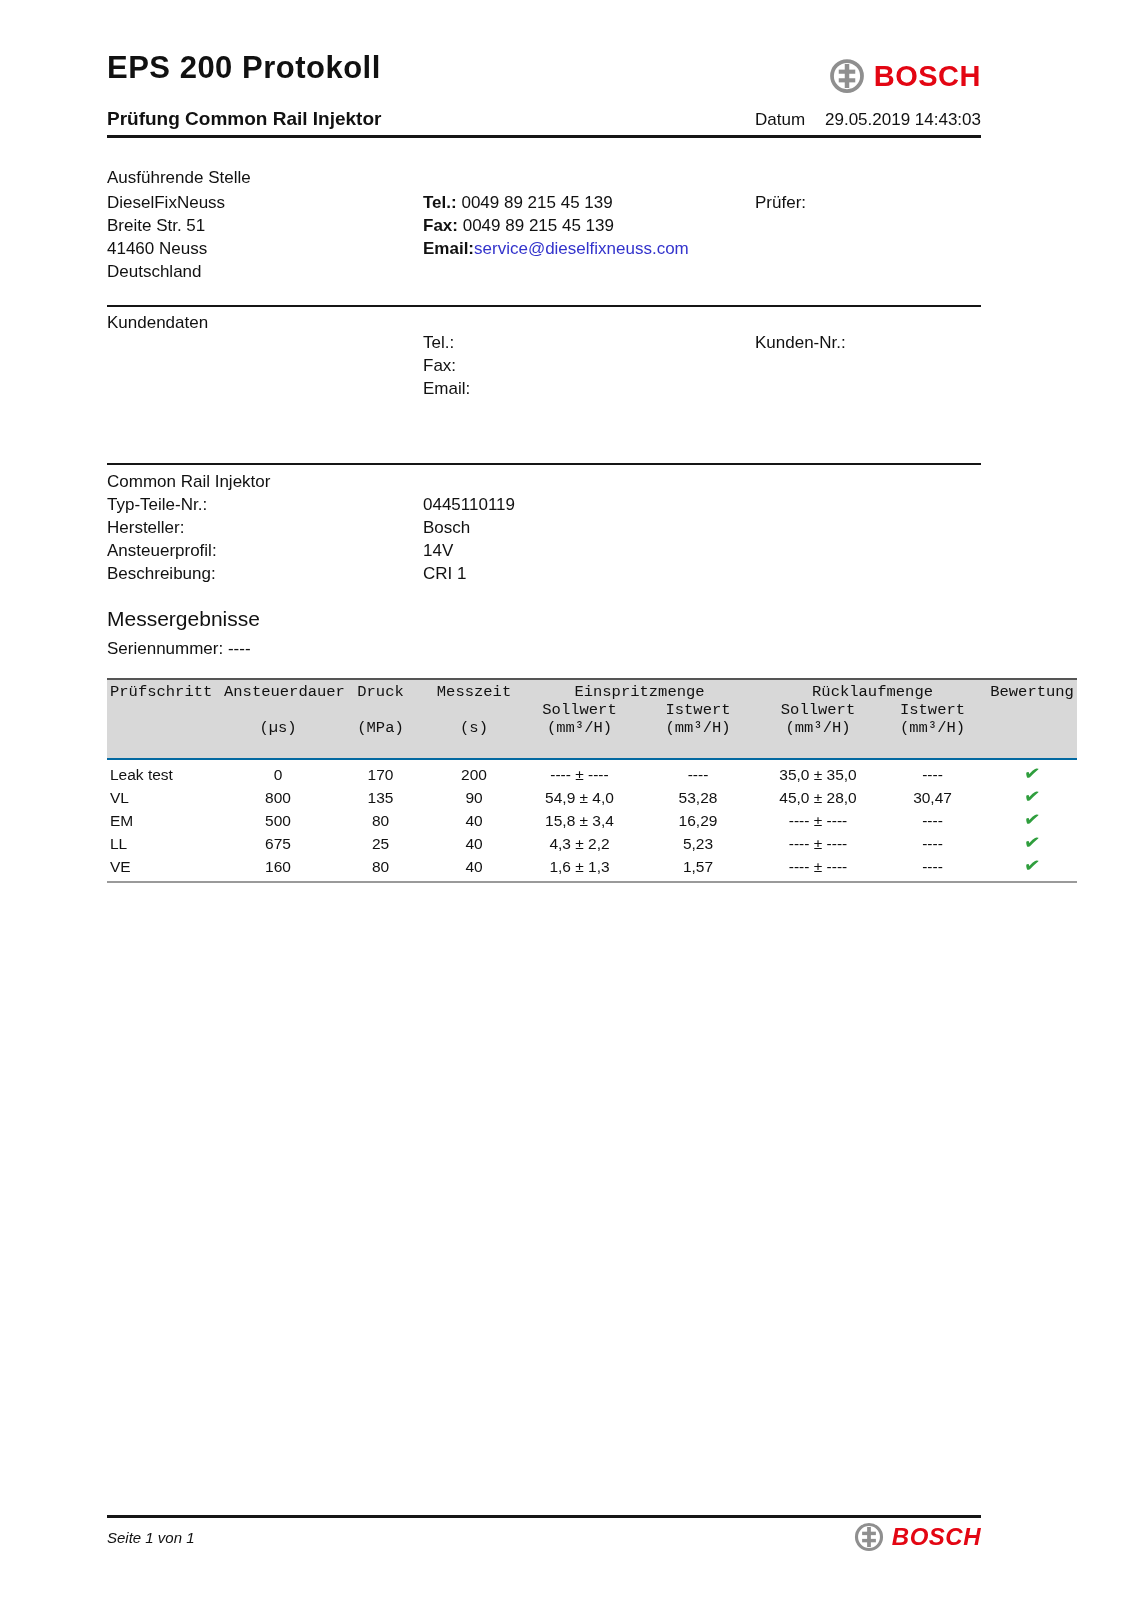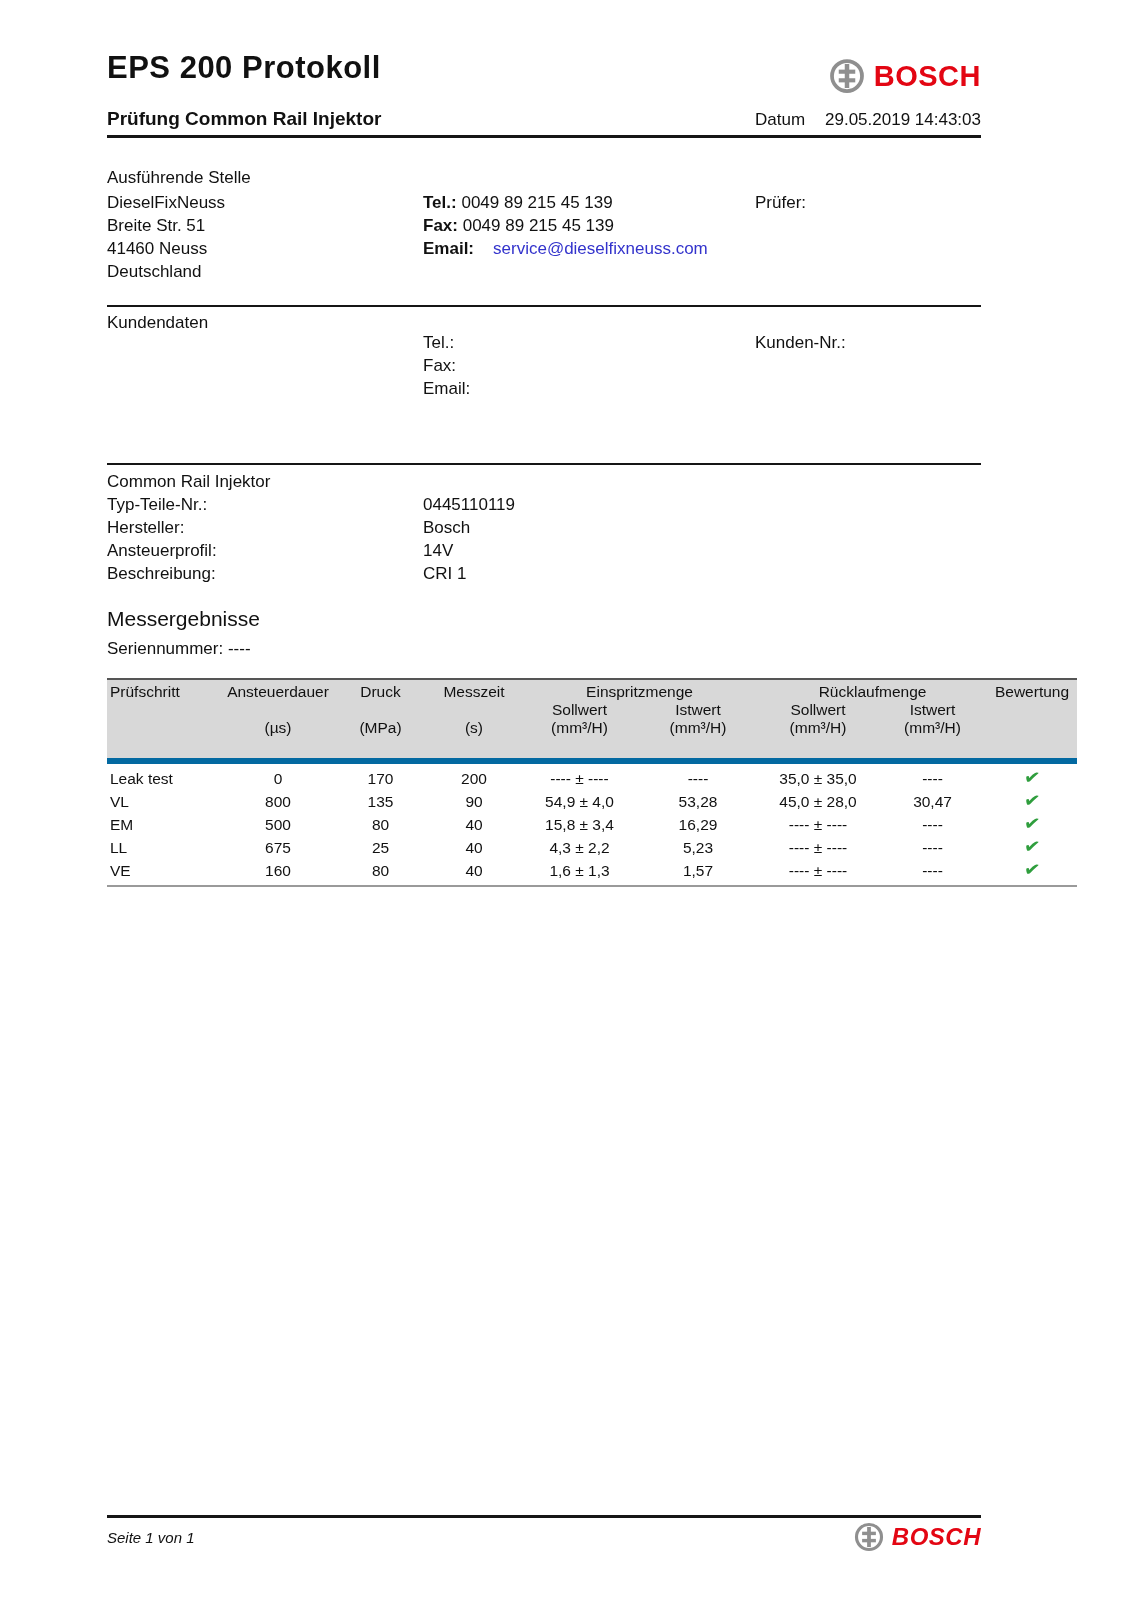--- a/index.html
+++ b/index.html
@@ -64,49 +64,49 @@
     grid-template-columns:316px 332px 1fr;
   }
   .sec1{margin-top:28px;}
   .sec-heading{font-size:17px;font-weight:normal;line-height:23px;}
   .sec-heading.normal{font-weight:normal;}
   .addr-line,.kv-line,.plain-line{font-size:17px;line-height:23px;}
   .addr-col .sec-heading{margin-bottom:2px;}
   .contact-col{padding-top:25px;}
   .kv-line .lbl{font-weight:bold;}
   .kv-line .lbl.normal{font-weight:normal;}
-  .kv-line .email-link{color:var(--link-blue);cursor:pointer;margin-left:19px;}
+  .kv-line .email-link{color:var(--link-blue);cursor:pointer;}
   .rule.r2{margin-top:22px;}
   .sec2{margin-top:4px;}
   .sec2 .contact-col{padding-top:20px;}
   .rule.r3{margin-top:63px;}
   
   .inj{margin-top:5px;}
   .inj-row{display:grid;grid-template-columns:316px 1fr;}
   .inj-row div{font-size:17px;line-height:23px;}
   
   h3.results-heading{font-size:21px;font-weight:normal;margin-top:22px;}
   .serial-line{font-size:17px;margin-top:8px;}
   table.results{
     margin-top:19px;
     width:970px;
     border-collapse:collapse;
     table-layout:fixed;
     font-size:15.5px;
   }
   table.results th{font-weight:normal;}
-  thead tr{background:var(--table-header-bg);}
+  thead tr{background:var(--table-header-bg);font-family:Liberation Mono, monospace;}
   thead tr.grp th{border-top:2px solid #555;padding-top:3px;text-align:center;}
   thead th,tbody td{
     text-align:center;
     padding:0 2px;
     line-height:18px;
     vertical-align:bottom;
   }
-  thead tr.units th{padding-bottom:21px;border-bottom:6px solid #0369a1;}
+  thead tr.units th{padding-bottom:21px;border-bottom:2px solid #0369a1;}
   tbody td{line-height:22px;vertical-align:middle;}
   tbody tr:first-child td{padding-top:3px;}
   tbody tr:last-child td{border-bottom:2px solid #9a9a9a;padding-bottom:3px;}
   .tleft{text-align:left !important;padding-left:3px !important;}
   .check{
     color:var(--check-green);
     font-size:19px;
     font-weight:bold;
     display:inline-block;
     transform:rotate(8deg);

